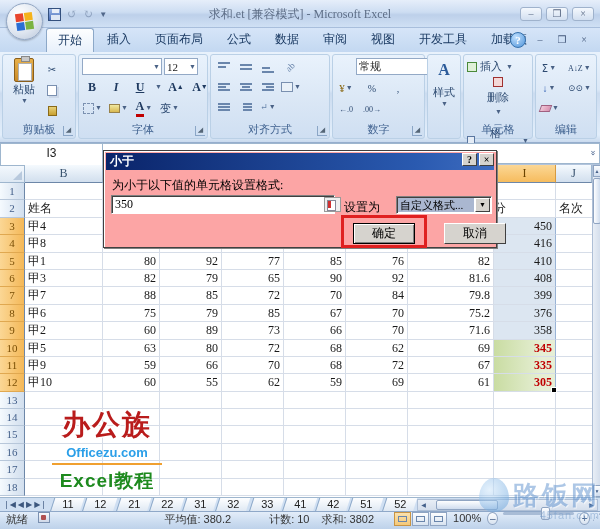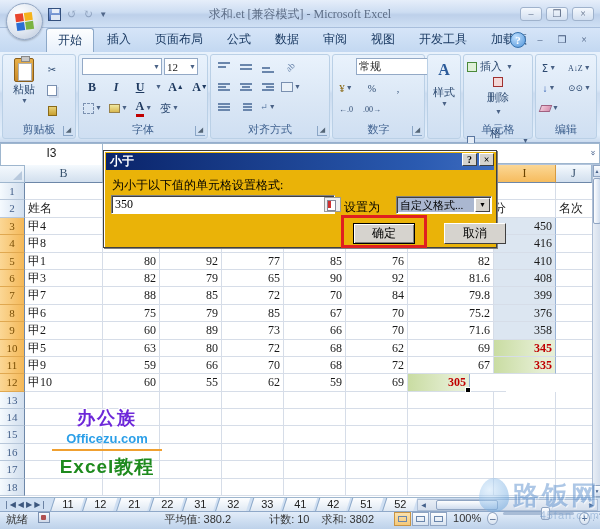--- a/index.html
+++ b/index.html
@@ -99,21 +99,21 @@
   .cell.fh { position:relative; }
   .cell.fh::after { content:""; position:absolute; right:-2px; bottom:-2px; width:4px; height:4px; background:#000; border:1px solid #fff; }
 
   
   .vscroll { position:absolute; left:592px; top:165px; width:8px; height:332px; background:linear-gradient(90deg,#e8eef6,#d4deec); border-left:1px solid #aebfd6; }
   .vs-btn { position:absolute; left:0; width:8px; height:12px; background:linear-gradient(#fdfeff,#cfdcee); border:1px solid #8fa4c2;
     font-size:5px; color:#44608a; text-align:center; line-height:11px; }
   .vs-thumb { position:absolute; left:0; top:13px; width:8px; height:46px; background:linear-gradient(90deg,#fdfeff,#cfdcee); border:1px solid #8fa4c2; border-radius:2px; }
 
   
-  .dialog { position:absolute; left:103px; top:150px; width:394px; height:98px; background:#eab308;
+  .dialog { position:absolute; left:103px; top:150px; width:394px; height:98px; background:#fca5a5;
     border:1px solid #404040; box-shadow:1px 1px 0 #808080, inset 1px 1px 0 #fff; z-index:50; font-size:12px; }
   .dlg-title { position:absolute; left:2px; top:2px; right:2px; height:17px;
     background:linear-gradient(90deg,#0a246a,#2a5ab0 80%,#3e6cc0); color:#fff; font-weight:bold;
     font-size:12px; line-height:16px; padding-left:4px; }
   .dlg-tbtns { position:absolute; right:2px; top:2px; display:flex; gap:2px; }
   .dlg-tbtn { width:15px; height:13px; background:#d6d3ce; border:1px solid; border-color:#fff #404040 #404040 #fff;
     font-size:10px; font-weight:bold; color:#000; text-align:center; line-height:11px; }
   .dlg-prompt { position:absolute; left:8px; top:26px; color:#000; }
   .dlg-input { position:absolute; left:7px; top:44px; width:224px; height:19px; background:#fff;
     border:1px solid; border-color:#808080 #fff #fff #808080; box-shadow:inset 1px 1px 0 #404040;
@@ -161,21 +161,21 @@
   .zoomminus,.zoomplus { width:13px; height:13px; border-radius:50%; border:1px solid #8fa4c2;
     background:linear-gradient(#fdfeff,#d8e3f0); color:#44608a; font-size:10px; line-height:11px; text-align:center; }
   .zoomtrack { width:88px; height:3px; background:#a8bcd6; border-radius:2px; margin:0 5px; position:relative; }
   .zoomthumb { position:absolute; left:38px; top:-5px; width:9px; height:13px; background:linear-gradient(#fdfeff,#cfdcee);
     border:1px solid #8fa4c2; border-radius:2px; }
   .resizegrip { margin-left:2px; color:#8fa4c2; font-size:9px; letter-spacing:-1px; }
 
   
   .wm-officezu { position:absolute; left:48px; top:406px; z-index:40; text-align:center; width:118px;
     font-family:"Liberation Sans",sans-serif; }
-  .wm-brand { font-size:18px; font-weight:bold; color:#6d28d9; text-shadow:1px 1px 0 #fff,-1px -1px 0 #fff,1px -1px 0 #fff,-1px 1px 0 #fff; letter-spacing:2px; }
+  .wm-brand { font-size:28px; font-weight:bold; color:#b91c1c; text-shadow:1px 1px 0 #fff,-1px -1px 0 #fff,1px -1px 0 #fff,-1px 1px 0 #fff; letter-spacing:2px; }
   .wm-site { font-size:13px; font-weight:bold; color:#2b9fe8; margin-top:1px; }
   .wm-line { height:2px; background:#f0a030; margin:3px 4px; }
   .wm-caption { font-size:19px; font-weight:bold; color:#1e8a1e; letter-spacing:1px; }
   .wm-corner { position:absolute; right:0px; top:478px; z-index:80; opacity:.55; text-align:right;
     font-family:"Liberation Sans",sans-serif; pointer-events:none; }
   .wm-corner-row { display:flex; gap:4px; }
   .wm-drop { width:30px; height:34px; background:radial-gradient(circle at 35% 35%,#cfe6fa,#5b9bd8); border-radius:50% 50% 50% 50%/60% 60% 40% 40%; }
   .wm-cn { font-size:26px; font-weight:bold; color:#6b9ad2; text-shadow:1px 1px 0 #fff; letter-spacing:3px; }
   .wm-en { font-size:11px; color:#7aa0cc; margin-top:-4px; letter-spacing:1px; }
 </style>
@@ -613,20 +613,21 @@
           <div class="cell c8 left"></div>
         </div>
         <div class="grid-row">
           <div class="row-hd sel">12</div>
           <div class="cell c0 left">甲10</div>
           <div class="cell c1 right">60</div>
           <div class="cell c2 right">55</div>
           <div class="cell c3 right">62</div>
           <div class="cell c4 right">59</div>
           <div class="cell c5 right">69</div>
+          <div class="cell c6 right">61</div>
           <div class="cell c7 right seli green fh">305</div>
           <div class="cell c8 left"></div>
         </div>
         <div class="grid-row">
           <div class="row-hd">13</div>
           <div class="cell c0 left"></div>
           <div class="cell c1 right"></div>
           <div class="cell c2 right"></div>
           <div class="cell c3 right"></div>
           <div class="cell c4 right"></div>

